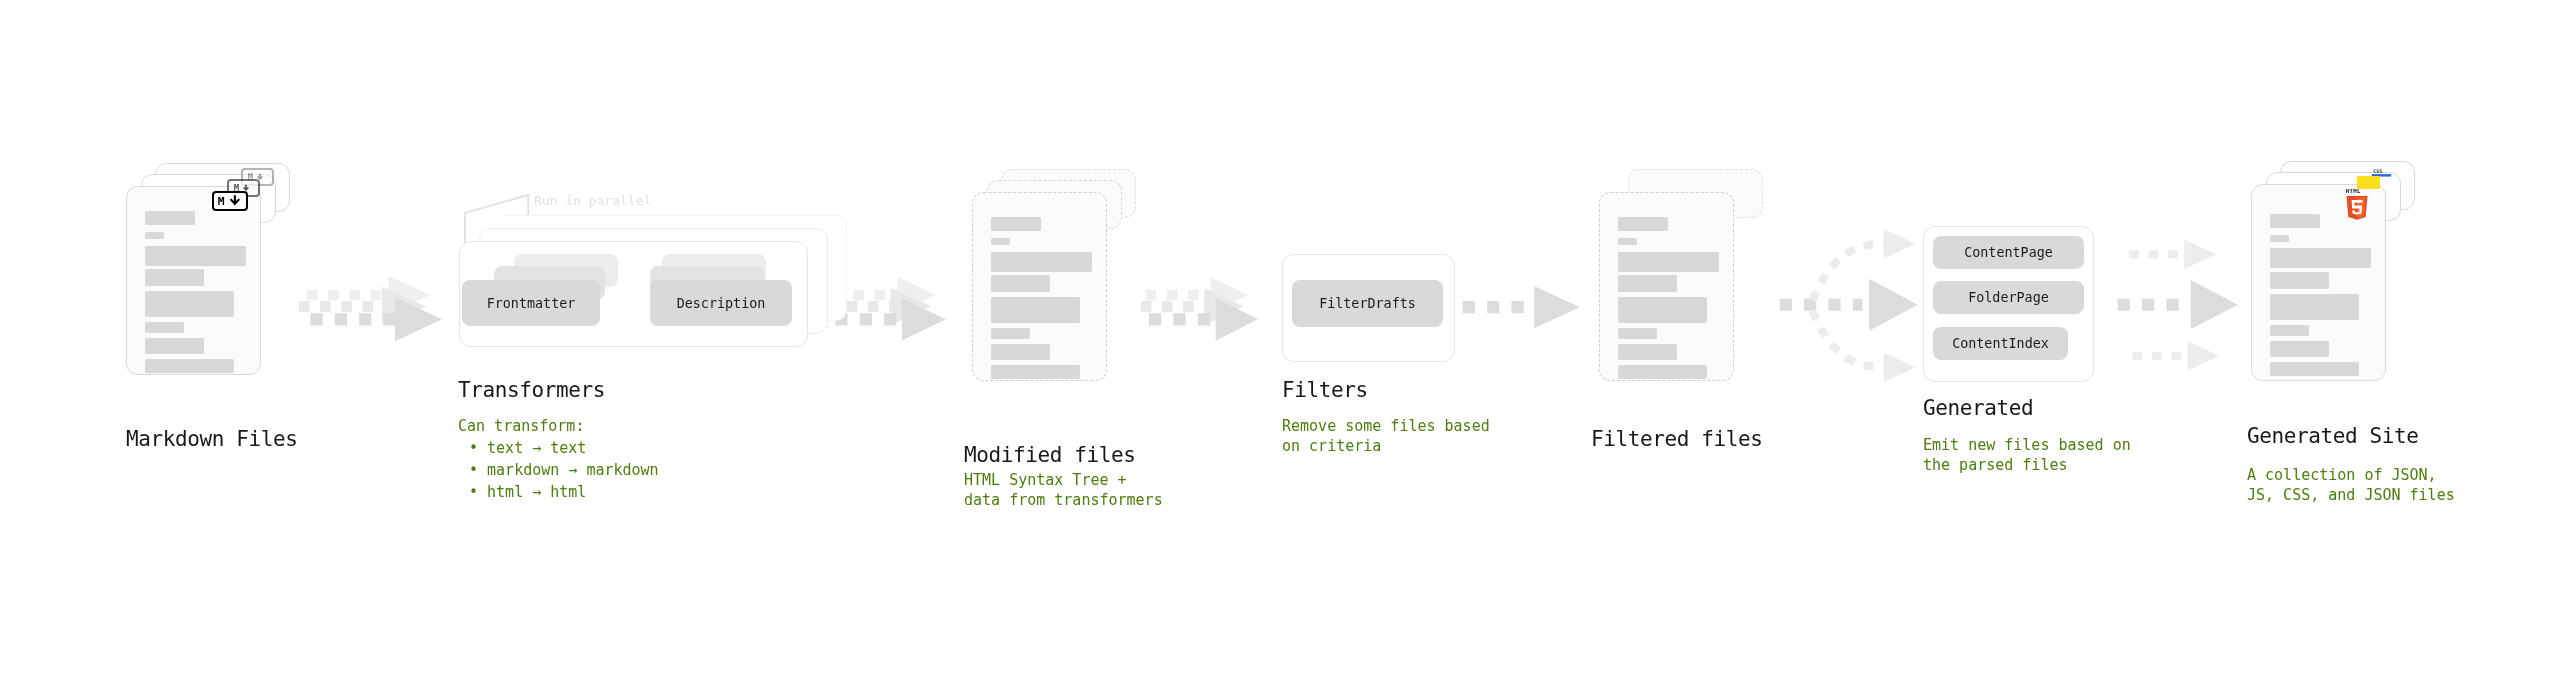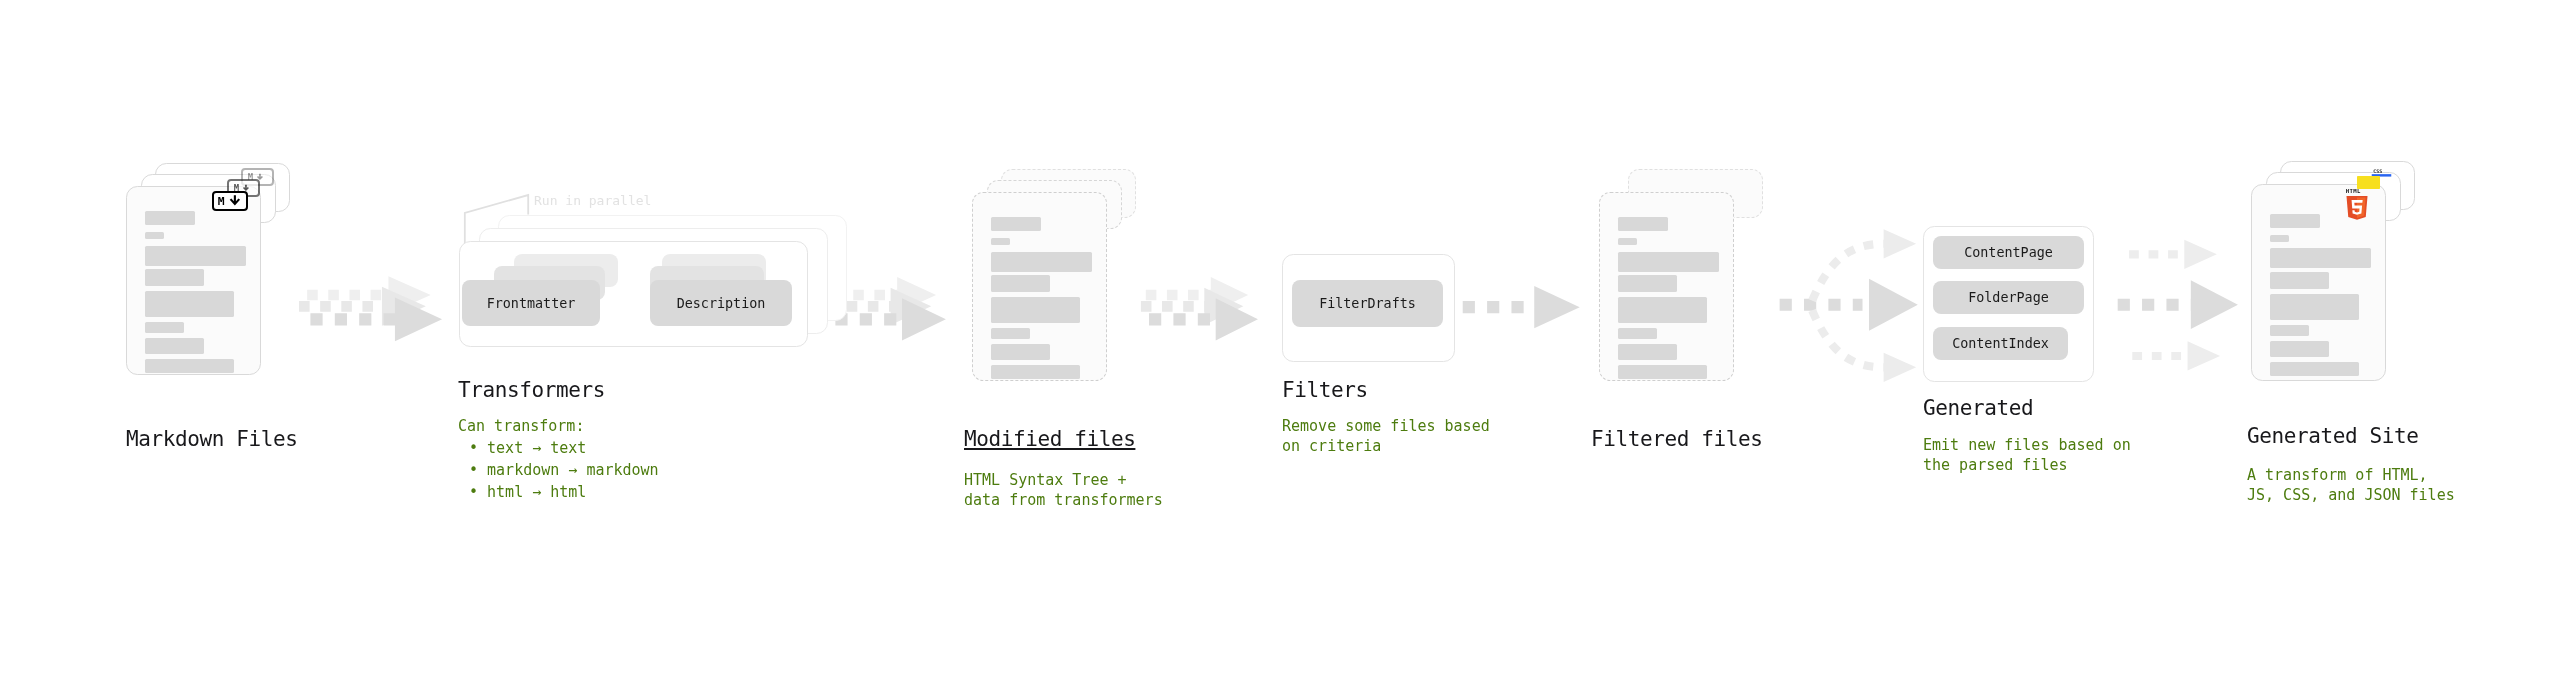--- a/index.html
+++ b/index.html
@@ -252,21 +252,21 @@
       <div class="skeleton" style="left:18px; top:45px; width:18.7px; height:6.5px;"></div>
       <div class="skeleton" style="left:18px; top:59px; width:101px; height:19.5px;"></div>
       <div class="skeleton" style="left:18px; top:82px; width:59px; height:17px;"></div>
       <div class="skeleton" style="left:18px; top:104px; width:89px; height:26px;"></div>
       <div class="skeleton" style="left:18px; top:135px; width:39px; height:11.4px;"></div>
       <div class="skeleton" style="left:18px; top:151px; width:59px; height:16.3px;"></div>
       <div class="skeleton" style="left:18px; top:172px; width:89px; height:14px;"></div>
     </div>
   </div>
 
-  <div class="title" style="left:964px; top:427px;text-decoration:underline;">Modified files</div>
+  <div class="title" style="left:964px; top:443px;">Modified files</div>
   <div class="subtitle" style="left:964px; top:470px;">HTML Syntax Tree +</div>
   <div class="subtitle" style="left:964px; top:490px;">data from transformers</div>
 
   <div class="node-box" style="left:1282px; top:254px; width:173px; height:108px;"></div>
   <div class="pill" style="left:1292px; top:280px; width:151px; height:47px;">
     <span>FilterDrafts</span>
   </div>
 
   <div class="title" style="left:1282px; top:378px;">Filters</div>
   <div class="subtitle" style="left:1282px; top:416px;">Remove some files based</div>
@@ -330,17 +330,17 @@
       <svg width="28" height="34" viewBox="0 0 34 42" aria-hidden="true">
         <text x="3" y="8" font-family="DejaVu Sans Mono, monospace" font-size="7" font-weight="700" fill="#111" letter-spacing="0.5">HTML</text>
         <path d="M4 11 L30 11 L27.8 37 L17 40.5 L6.2 37 Z" fill="#e44d26"></path>
         <path d="M17 13 L27.6 13 L25.8 35.6 L17 38.2 Z" fill="#f16529"></path>
         <path d="M10 16 L24 16 L23.6 19.6 L13.7 19.6 L14 23 L23.3 23 L22.4 32.6 L17 34.2 L11.6 32.6 L11.3 28.6 L14 28.6 L14.2 30.6 L17 31.4 L19.8 30.6 L20.1 26.6 L11.1 26.6 L10.3 16 Z" fill="#ffffff"></path>
       </svg>
     </div>
   </div>
 
   <div class="title" style="left:2247px; top:424px;">Generated Site</div>
-  <div class="subtitle" style="left:2247px; top:465px;">A transform of HTML,</div>
+  <div class="subtitle" style="left:2247px; top:465px;">A collection of JSON,</div>
   <div class="subtitle" style="left:2247px; top:485px;text-align:center;">JS, CSS, and JSON files</div>
 
 </div>
 
 
 </body></html>

